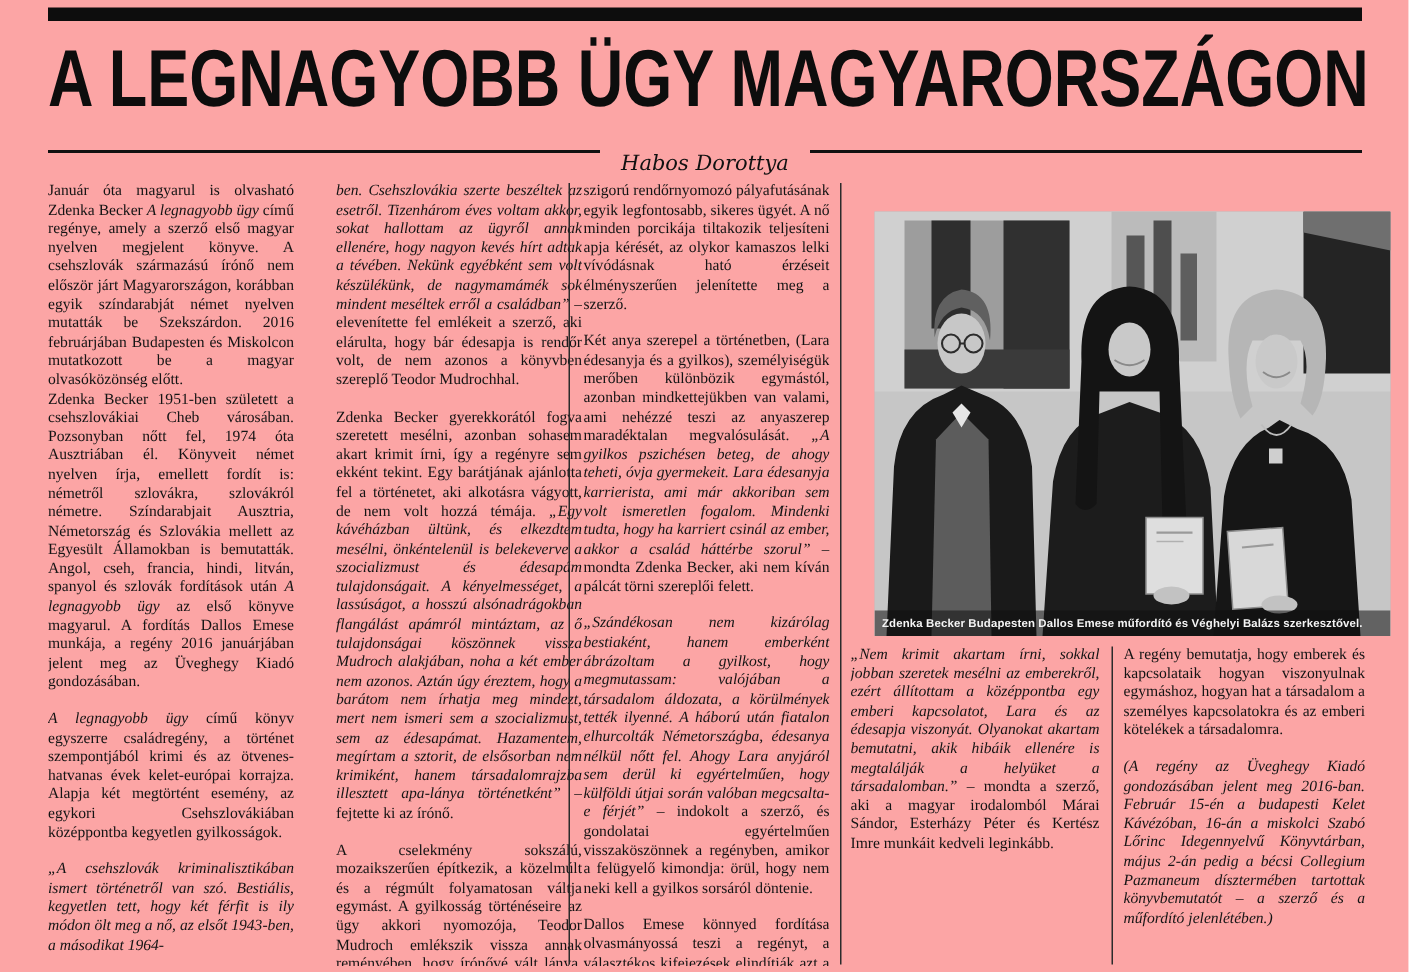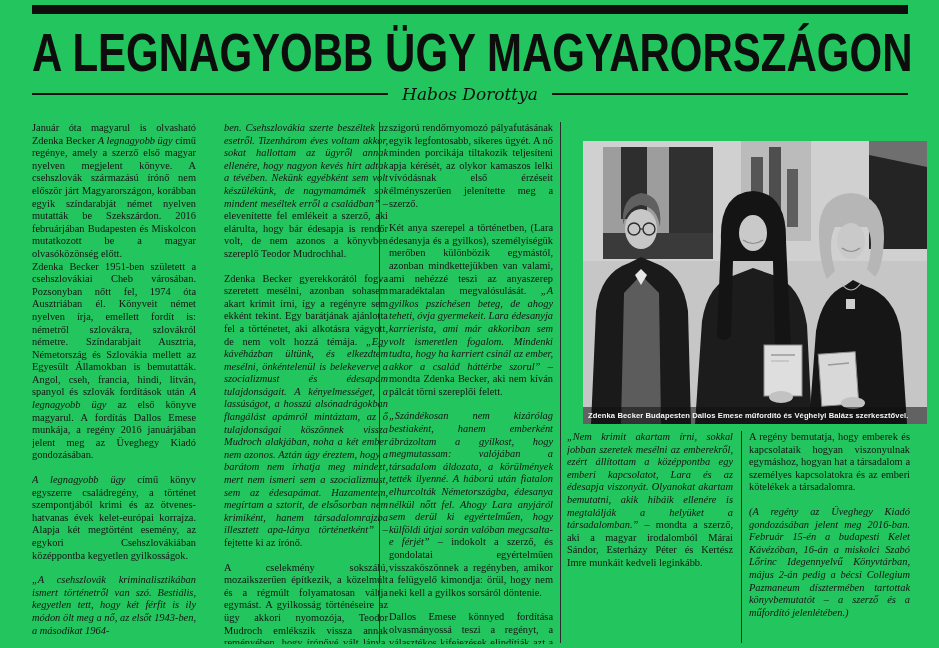--- a/index.html
+++ b/index.html
@@ -1,25 +1,25 @@
 <!DOCTYPE html>
 <html><head>
 <meta charset="utf-8">
 <style>
   html,body{margin:0;padding:0;background:#ffffff;}
-  .page{position:relative;width:939px;height:648px;background:#22c55e;overflow:hidden;
+  .page{position:relative;width:939px;height:648px;background:#fca5a5;overflow:hidden;
         font-family:"Liberation Serif",serif;color:#141414;}
   .topbar{position:absolute;left:32px;top:5px;width:876px;height:9px;background:#0d0d0d;}
   .title{position:absolute;left:32px;top:22px;width:876px;text-align:center;
          font-family:"Liberation Sans",sans-serif;font-weight:900;font-size:42px;
          letter-spacing:0px;transform:scaleY(1.28);transform-origin:center top;
          white-space:nowrap;color:#0d0d0d;}
   .byline-row{position:absolute;left:32px;top:84px;width:876px;display:flex;align-items:center;gap:14px;}
   .byline-rule{flex:1;height:2px;background:#111;}
-  .byline{font-family:"DejaVu Serif",serif;font-style:italic;font-size:17px;color:#111;white-space:nowrap;}
+  .byline{font-family:"DejaVu Serif",serif;font-style:italic;font-size:14px;color:#111;white-space:nowrap;margin-top:17px;}
   .col{position:absolute;top:122px;height:522px;overflow:hidden;}
   .col-1{left:32px;width:164px;}
   .col-2{left:206px;width:164px;margin-left:18px;}
   .col-3{left:389px;width:164px;}
   .col-4{left:567px;top:431px;width:166px;height:213px;}
   .col-5{left:749px;top:431px;width:161px;height:213px;}
   .vrule{position:absolute;width:1px;background:#2b2b2b;}
   .vrule-a{left:379px;top:122px;height:521px;}
   .vrule-b{left:560px;top:122px;height:521px;}
   .vrule-c{left:741px;top:431px;height:212px;}
@@ -53,21 +53,21 @@
       <p class="para gap"><span class="it">A legnagyobb ügy</span><span> című könyv egyszerre családregény, a történet szempontjából krimi és az ötvenes-hatvanas évek kelet-európai korrajza. Alapja két megtörtént esemény, az egykori Csehszlovákiában középpontba kegyetlen gyilkosságok.</span></p>
       <p class="para"><span class="it">„A csehszlovák kriminalisztikában ismert történetről van szó. Bestiális, kegyetlen tett, hogy két férfit is ily módon ölt meg a nő, az elsőt 1943-ben, a másodikat 1964-</span></p>
     </div>
   <div class="col col-2">
       <p class="para gap"><span class="it">ben. Csehszlovákia szerte beszéltek az esetről. Tizenhárom éves voltam akkor, sokat hallottam az ügyről annak ellenére, hogy nagyon kevés hírt adtak a tévében. Nekünk egyébként sem volt készülékünk, de nagymamámék sok mindent meséltek erről a családban”</span><span> – elevenítette fel emlékeit a szerző, aki elárulta, hogy bár édesapja is rendőr volt, de nem azonos a könyvben szereplő Teodor Mudrochhal.</span></p>
       <p class="para gap"><span>Zdenka Becker gyerekkorától fogva szeretett mesélni, azonban sohasem akart krimit írni, így a regényre sem ekként tekint. Egy barátjának ajánlotta fel a történetet, aki alkotásra vágyott, de nem volt hozzá témája. </span><span class="it">„Egy kávéházban ültünk, és elkezdtem mesélni, önkéntelenül is belekeverve a szocializmust és édesapám tulajdonságait. A kényelmességet, a lassúságot, a hosszú alsónadrágokban flangálást apámról mintáztam, az ő tulajdonságai köszönnek vissza Mudroch alakjában, noha a két ember nem azonos. Aztán úgy éreztem, hogy a barátom nem írhatja meg mindezt, mert nem ismeri sem a szocializmust, sem az édesapámat. Hazamentem, megírtam a sztorit, de elsősorban nem krimiként, hanem társadalomrajzba illesztett apa-lánya történetként”</span><span> – fejtette ki az írónő.</span></p>
       <p class="para"><span>A cselekmény sokszálú, mozaikszerűen építkezik, a közelmúlt és a régmúlt folyamatosan váltja egymást. A gyilkosság történéseire az ügy akkori nyomozója, Teodor Mudroch emlékszik vissza annak reményében, hogy írónővé vált lánya, Lara megörökíti az idős, valaha</span></p>
     </div>
   <div class="vrule vrule-a"></div>
   <div class="col col-3">
-      <p class="para gap"><span>szigorú rendőrnyomozó pályafutásának egyik legfontosabb, sikeres ügyét. A nő minden porcikája tiltakozik teljesíteni apja kérését, az olykor kamaszos lelki vívódásnak első érzéseit élményszerűen jelenítette meg a szerző.</span></p>
+      <p class="para gap"><span>szigorú rendőrnyomozó pályafutásának egyik legfontosabb, sikeres ügyét. A nő minden porcikája tiltakozik teljesíteni apja kérését, az olykor kamaszos lelki vívódásnak ható érzéseit élményszerűen jelenítette meg a szerző.</span></p>
       <p class="para gap"><span>Két anya szerepel a történetben, (Lara édesanyja és a gyilkos), személyiségük merőben különbözik egymástól, azonban mindkettejükben van valami, ami nehézzé teszi az anyaszerep maradéktalan megvalósulását. </span><span class="it">„A gyilkos pszichésen beteg, de ahogy teheti, óvja gyermekeit. Lara édesanyja karrierista, ami már akkoriban sem volt ismeretlen fogalom. Mindenki tudta, hogy ha karriert csinál az ember, akkor a család háttérbe szorul”</span><span> – mondta Zdenka Becker, aki nem kíván pálcát törni szereplői felett.</span></p>
       <p class="para gap"><span class="it">„Szándékosan nem kizárólag bestiaként, hanem emberként ábrázoltam a gyilkost, hogy megmutassam: valójában a társadalom áldozata, a körülmények tették ilyenné. A háború után fiatalon elhurcolták Németországba, édesanya nélkül nőtt fel. Ahogy Lara anyjáról sem derül ki egyértelműen, hogy külföldi útjai során valóban megcsalta-e férjét”</span><span> – indokolt a szerző, és gondolatai egyértelműen visszaköszönnek a regényben, amikor a felügyelő kimondja: örül, hogy nem neki kell a gyilkos sorsáról döntenie.</span></p>
       <p class="para"><span>Dallos Emese könnyed fordítása olvasmányossá teszi a regényt, a választékos kifejezések elindítják azt a belső mozit, ami által az olvasó magáénak érezheti a</span></p>
     </div>
   <div class="vrule vrule-b"></div>
   <div class="col col-4">
       <p class="para"><span class="it">„Nem krimit akartam írni, sokkal jobban szeretek mesélni az emberekről, ezért állítottam a középpontba egy emberi kapcsolatot, Lara és az édesapja viszonyát. Olyanokat akartam bemutatni, akik hibáik ellenére is megtalálják a helyüket a társadalomban.”</span><span> – mondta a szerző, aki a magyar irodalomból Márai Sándor, Esterházy Péter és Kertész Imre munkáit kedveli leginkább.</span></p>
     </div>
   <div class="vrule vrule-c"></div>
   <div class="col col-5">

